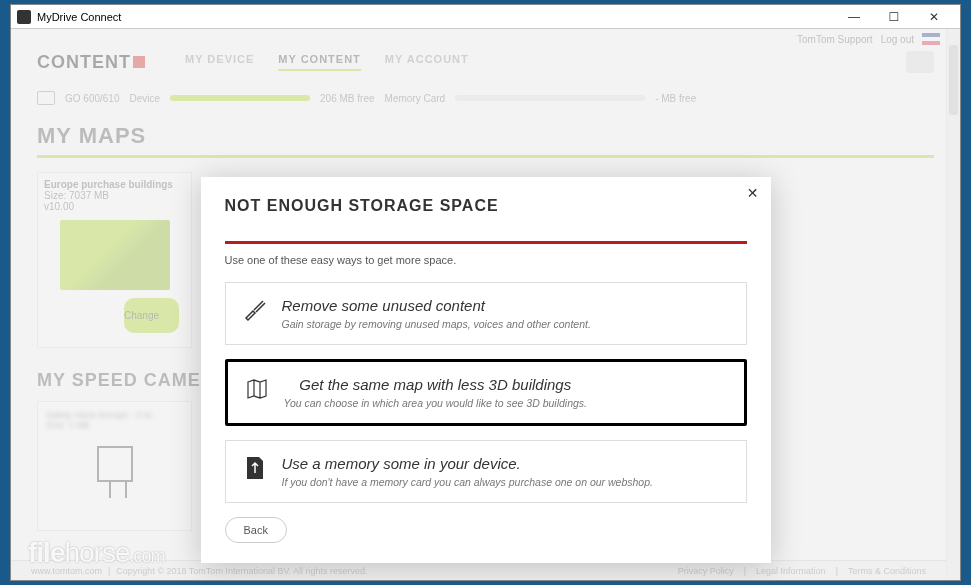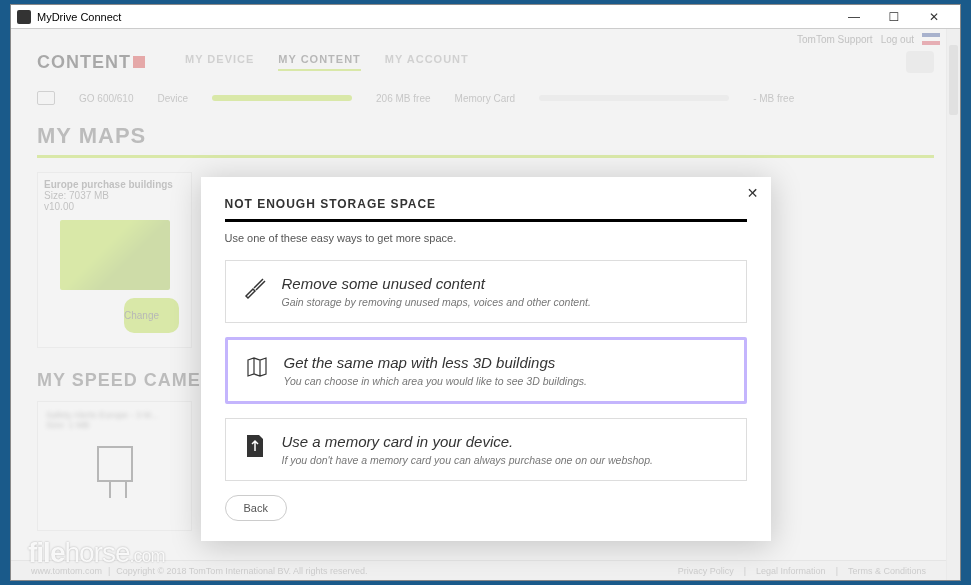--- a/index.html
+++ b/index.html
@@ -19,21 +19,21 @@
 .flag { width: 18px; height: 12px; background: linear-gradient(to bottom, #00247d 33%, #fff 33%, #fff 66%, #cf142b 66%); }
 
 .header { padding: 22px 26px 0 26px; display: flex; align-items: center; gap: 40px; }
 .logo { font-size: 18px; font-weight: 900; letter-spacing: 1px; display: flex; align-items: center; }
 .logo .mark { width: 12px; height: 12px; background: #cc0000; margin-left: 2px; }
 .nav { display: flex; gap: 24px; font-size: 11px; font-weight: 700; color: #888; letter-spacing: 1px; }
 .nav .item { padding-bottom: 4px; }
 .nav .active { color: #333; border-bottom: 2px solid #a4d800; }
 .chatbubble { margin-left: auto; width: 28px; height: 22px; background: #ddd; border-radius: 4px; }
 
-.storagebar { margin: 18px 26px 0 26px; display: flex; align-items: center; font-size: 10px; color: #666; gap: 24px; }
+.storagebar { margin: 18px 26px 0 26px; display: flex; align-items: center; font-size: 10px; color: #666; gap: 10px; }
 .sd-icon { width: 18px; height: 14px; border: 1px solid #888; border-radius: 2px; }
 .barsegment { height: 6px; border-radius: 3px; }
 
 .content { padding: 18px 26px 0 26px; }
 .section-title { font-size: 22px; font-weight: 900; color: #444; letter-spacing: 1px; border-bottom: 3px solid #a4d800; padding-bottom: 6px; margin-bottom: 14px; }
 
 .mapcard { width: 155px; border: 1px solid #ddd; background: #fff; font-size: 10px; }
 .mapcard .hdr { background: #f5f5f5; padding: 6px; font-weight: 700; color: #555; }
 .mapcard .body { padding: 6px; color: #555; }
 .mapcard .mapimg { margin: 8px auto; width: 110px; height: 70px; background: linear-gradient(135deg, #a4d800 40%, #80b000 60%); border-radius: 2px; position: relative; }
@@ -48,24 +48,24 @@
 .footer { position: absolute; bottom: 0; left: 0; right: 14px; height: 20px; background: #f0f0f0; border-top: 1px solid #ccc; display: flex; align-items: center; padding: 0 20px; font-size: 9px; color: #777; }
 .footer .right { margin-left: auto; display: flex; gap: 10px; }
 
 .watermark { position: absolute; left: 28px; bottom: 16px; font-size: 28px; font-weight: 300; color: rgba(255,255,255,0.9); letter-spacing: -1px; text-shadow: 0 0 2px rgba(0,0,0,0.3); z-index: 200; margin-top: 20px;}
 .watermark b { font-weight: 700; }
 
 .dim { position: absolute; inset: 0; background: rgba(240,240,240,0.7); }
 .modal-wrap { position: absolute; inset: 0; display: flex; align-items: flex-start; justify-content: center; }
 .modal { margin-top: 148px; width: 570px; background: #fff; box-shadow: 0 4px 30px rgba(0,0,0,0.2); padding: 20px 24px; position: relative; }
 .modal .close { position: absolute; top: 8px; right: 12px; font-size: 14px; color: #333; cursor: pointer; }
-.modal h2 { font-size: 12px; font-weight: 900; letter-spacing: 1px; color: #333; border-bottom: 3px solid #000000; padding-bottom: 8px; }
+.modal h2 { font-size: 16px; font-weight: 900; letter-spacing: 1px; color: #333; border-bottom: 3px solid #b91c1c; padding-bottom: 26px; }
 .modal .sub { font-size: 11px; color: #555; margin: 10px 0 16px 0; }
 .option { border: 1px solid #ddd; padding: 14px 16px; margin-bottom: 14px; display: flex; gap: 14px; cursor: pointer; font-style: italic; }
-.option.selected { border: 3px solid #c4b5fd; border-radius: 2px; }
+.option.selected { border: 3px solid #000000; border-radius: 2px; text-align: center; }
 .option .oicon { width: 26px; height: 26px; flex-shrink: 0; display: flex; align-items: center; justify-content: center; }
 .option .otitle { font-size: 15px; color: #333; margin-bottom: 4px; }
 .option .odesc { font-size: 10.5px; color: #777; }
 .backbtn { border: 1px solid #ccc; background: #fff; padding: 6px 18px; border-radius: 14px; font-size: 11px; color: #555; cursor: pointer; }
 </style>
 </head>
 <body>
 
 <div class="window">
   <div class="titlebar">
@@ -178,21 +178,21 @@
         </div>
 
         <div class="option">
           <div class="oicon">
               <svg width="22" height="26" viewBox="0 0 22 26">
                 <path d="M3 2 L15 2 L19 6 L19 24 L3 24 Z" fill="#333"></path>
                 <path d="M11 8 L11 18 M8 11 L11 8 L14 11" stroke="#fff" stroke-width="1.5" fill="none"></path>
               </svg>
             </div>
           <div>
-            <div class="otitle">Use a memory card in your device.</div>
+            <div class="otitle">Use a memory some in your device.</div>
             <div class="odesc">If you don't have a memory card you can always purchase one on our webshop.</div>
           </div>
         </div>
 
         <button class="backbtn">Back</button>
       </div>
     </div>
 
   </div>
 </div>

